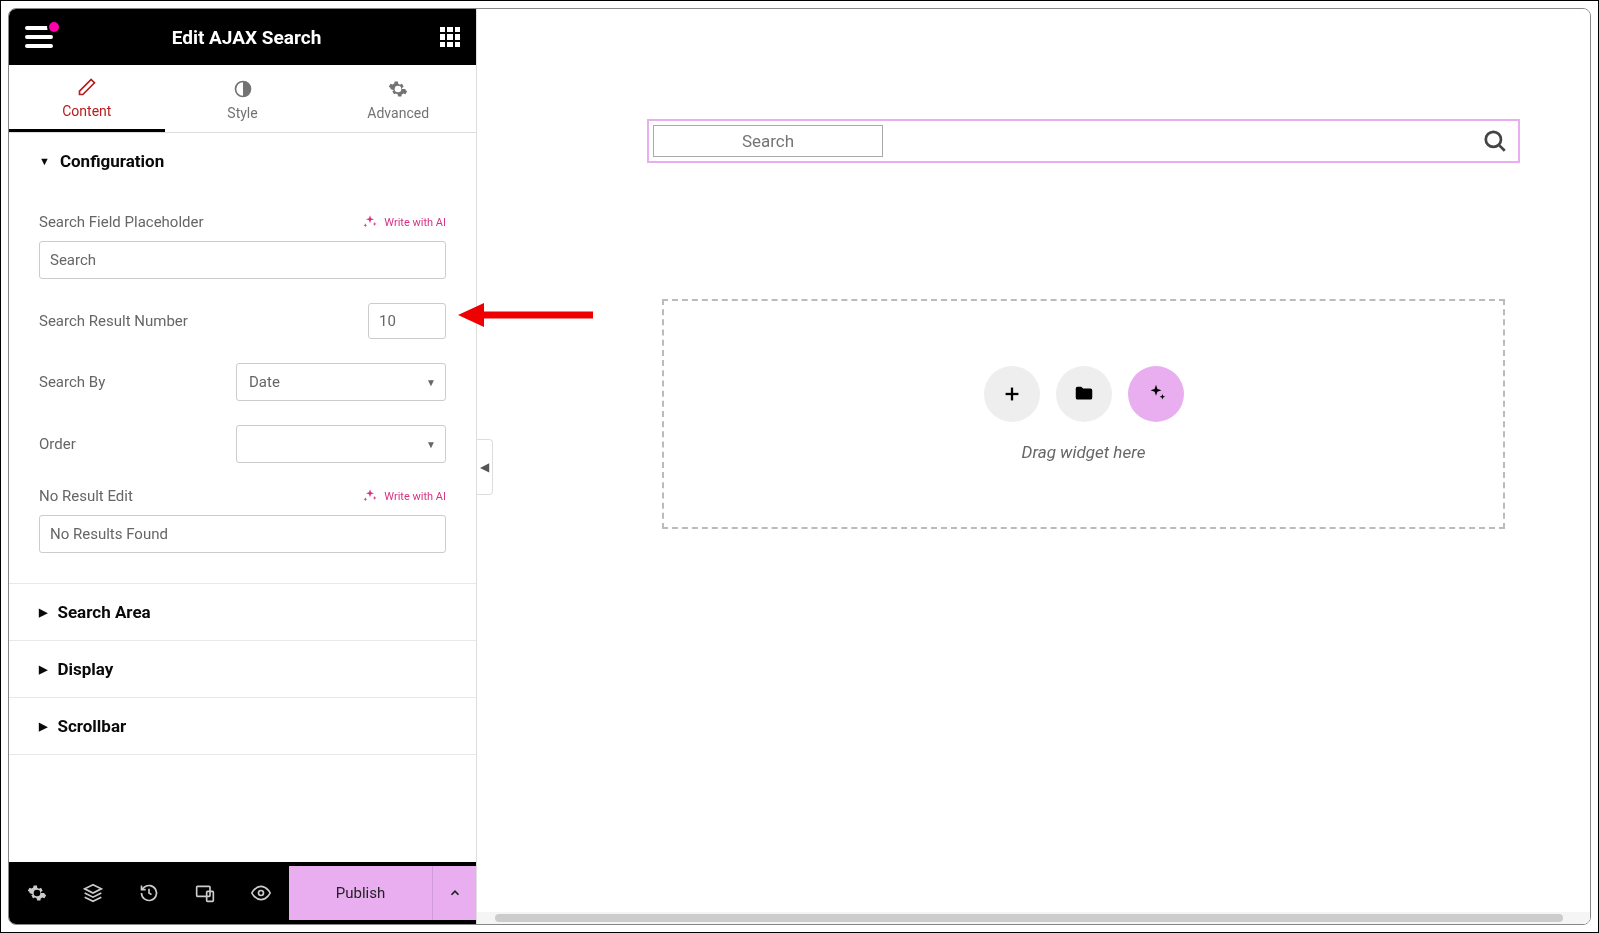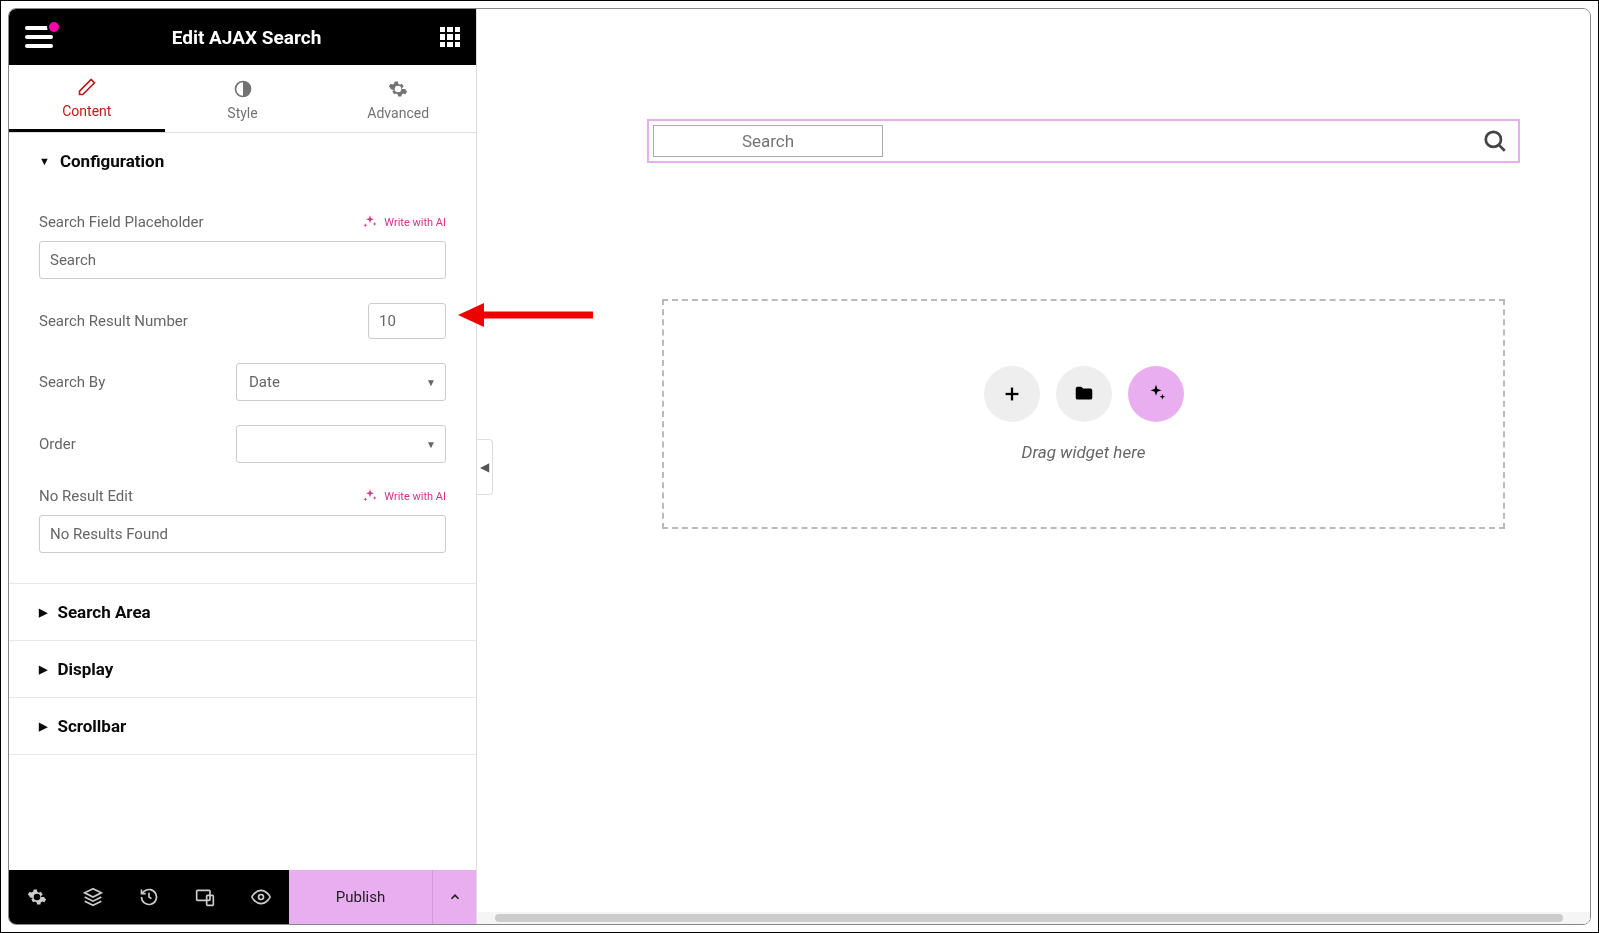--- a/index.html
+++ b/index.html
@@ -28,21 +28,21 @@
 .field-row { display: flex; justify-content: space-between; align-items: center; margin-top: 24px; }
 .field-label { font-size: 15px; color: #666; }
 .ai-link { color: #d63384; font-size: 11px; display: flex; align-items: center; gap: 6px; cursor: pointer; }
 .ai-link svg { width: 16px; height: 16px; }
 .text-input { width: 100%; margin-top: 10px; padding: 9px 10px; border: 1px solid #ccc; border-radius: 3px; font-size: 15px; color: #666; background: #fff; }
 .small-input { width: 78px; padding: 8px 10px; border: 1px solid #ccc; border-radius: 3px; font-size: 15px; color: #666; }
 .select-wrap { position: relative; width: 210px; }
 .select-wrap select { width: 100%; padding: 9px 30px 9px 12px; border: 1px solid #ccc; border-radius: 3px; font-size: 15px; color: #666; background: #fff; appearance: none; cursor: pointer; }
 .select-caret { position: absolute; right: 10px; top: 50%; transform: translateY(-50%); pointer-events: none; font-size: 10px; color: #666; }
 
-.sidebar-footer { height: 54px; background: #000; display: flex; align-items: center; }
+.sidebar-footer { height: 62px; background: #000; display: flex; align-items: center; }
 .footer-icon { width: 56px; height: 54px; display: flex; align-items: center; justify-content: center; color: #ccc; cursor: pointer; }
 .footer-icon svg { width: 20px; height: 20px; }
 .publish-btn { flex: 1; height: 54px; background: #e8aef0; color: #222; font-size: 15px; display: flex; align-items: center; justify-content: center; cursor: pointer; }
 .publish-caret { width: 44px; height: 54px; background: #e8aef0; display: flex; align-items: center; justify-content: center; cursor: pointer; border-left: 1px solid rgba(0,0,0,0.1); }
 
 .collapse-handle { position: absolute; left: 468px; top: 50%; transform: translateY(-50%); width: 16px; height: 56px; background: #fff; border: 1px solid #ddd; border-left: none; border-radius: 0 4px 4px 0; display: flex; align-items: center; justify-content: center; cursor: pointer; font-size: 12px; color: #555; z-index: 5; }
 
 .canvas { position: absolute; top: 0; left: 468px; right: 0; bottom: 0; background: #fff; overflow: hidden; }
 .canvas-scroll { position: absolute; bottom: 0; left: 0; right: 0; height: 12px; background: #f5f5f5; }
 .canvas-scroll-thumb { position: absolute; top: 2px; left: 18px; height: 8px; width: 96%; background: #ccc; border-radius: 4px; }

